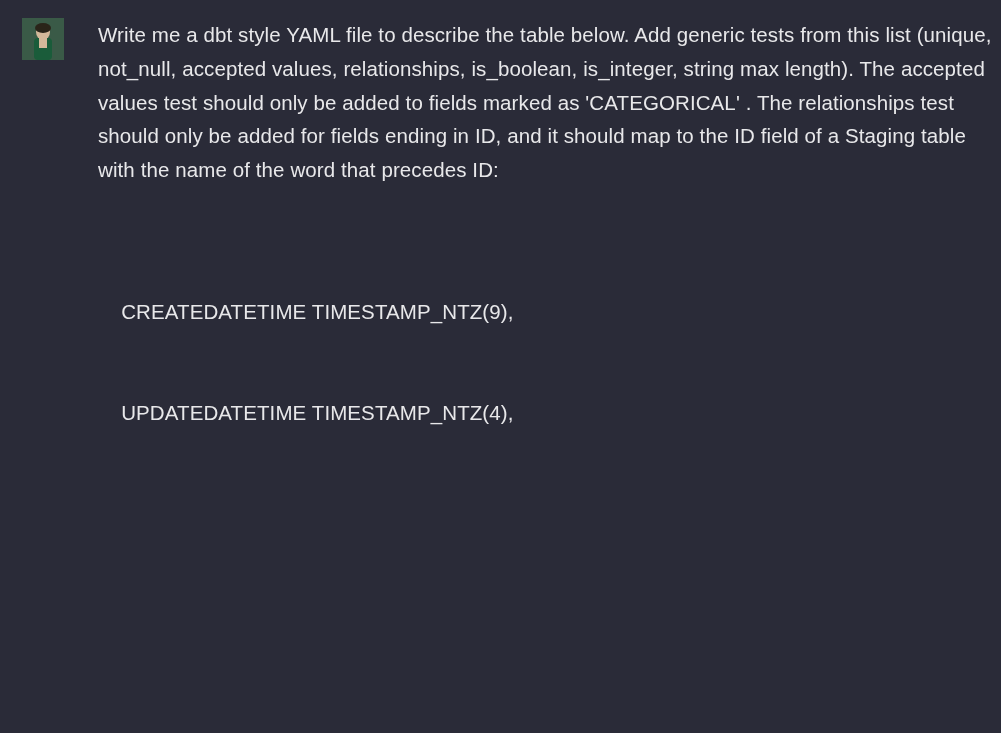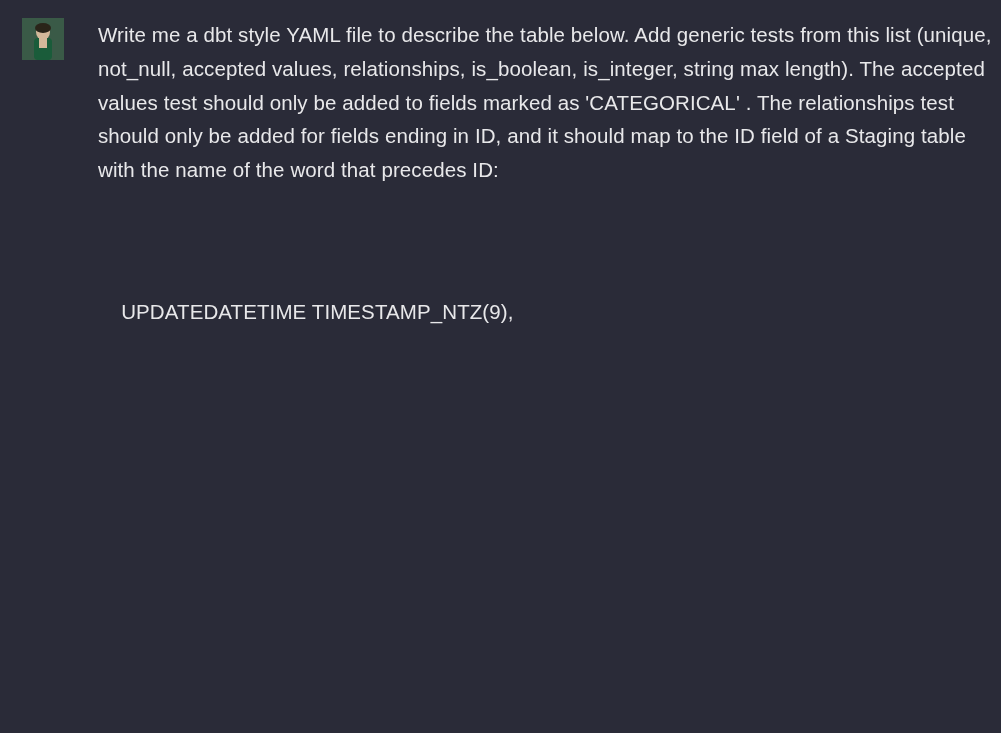--- a/index.html
+++ b/index.html
@@ -58,21 +58,22 @@
       <rect x="0" y="0" width="42" height="42" fill="#3a5a47"></rect>
       <ellipse cx="21" cy="14" rx="7" ry="8" fill="#d4b89a"></ellipse>
       <rect x="12" y="20" width="18" height="22" rx="4" fill="#1a5c3a"></rect>
       <rect x="17" y="20" width="8" height="10" fill="#d4b89a"></rect>
       <ellipse cx="21" cy="10" rx="8" ry="5" fill="#2a2419"></ellipse>
     </svg>
   </div>
   <div class="message-content">
     <p class="intro-para">Write me a dbt style YAML file to describe the table below. Add generic tests from this list (unique, not_null, accepted values, relationships, is_boolean, is_integer, string max length). The accepted values test should only be added to fields marked as 'CATEGORICAL' . The relationships test should only be added for fields ending in ID, and it should map to the ID field of a Staging table with the name of the word that precedes ID:</p>
     <div class="code-block">
-      <div>    UPDATEDATETIME TIMESTAMP_NTZ(9),</div>
+      <div>    CREATEDATETIME TIMESTAMP_NTZ(9),</div>
+      <div>    UPDATEDATETIME TIMESTAMP_NTZ(4),</div>
       
       
       
       
       
       
       
       
       
       

